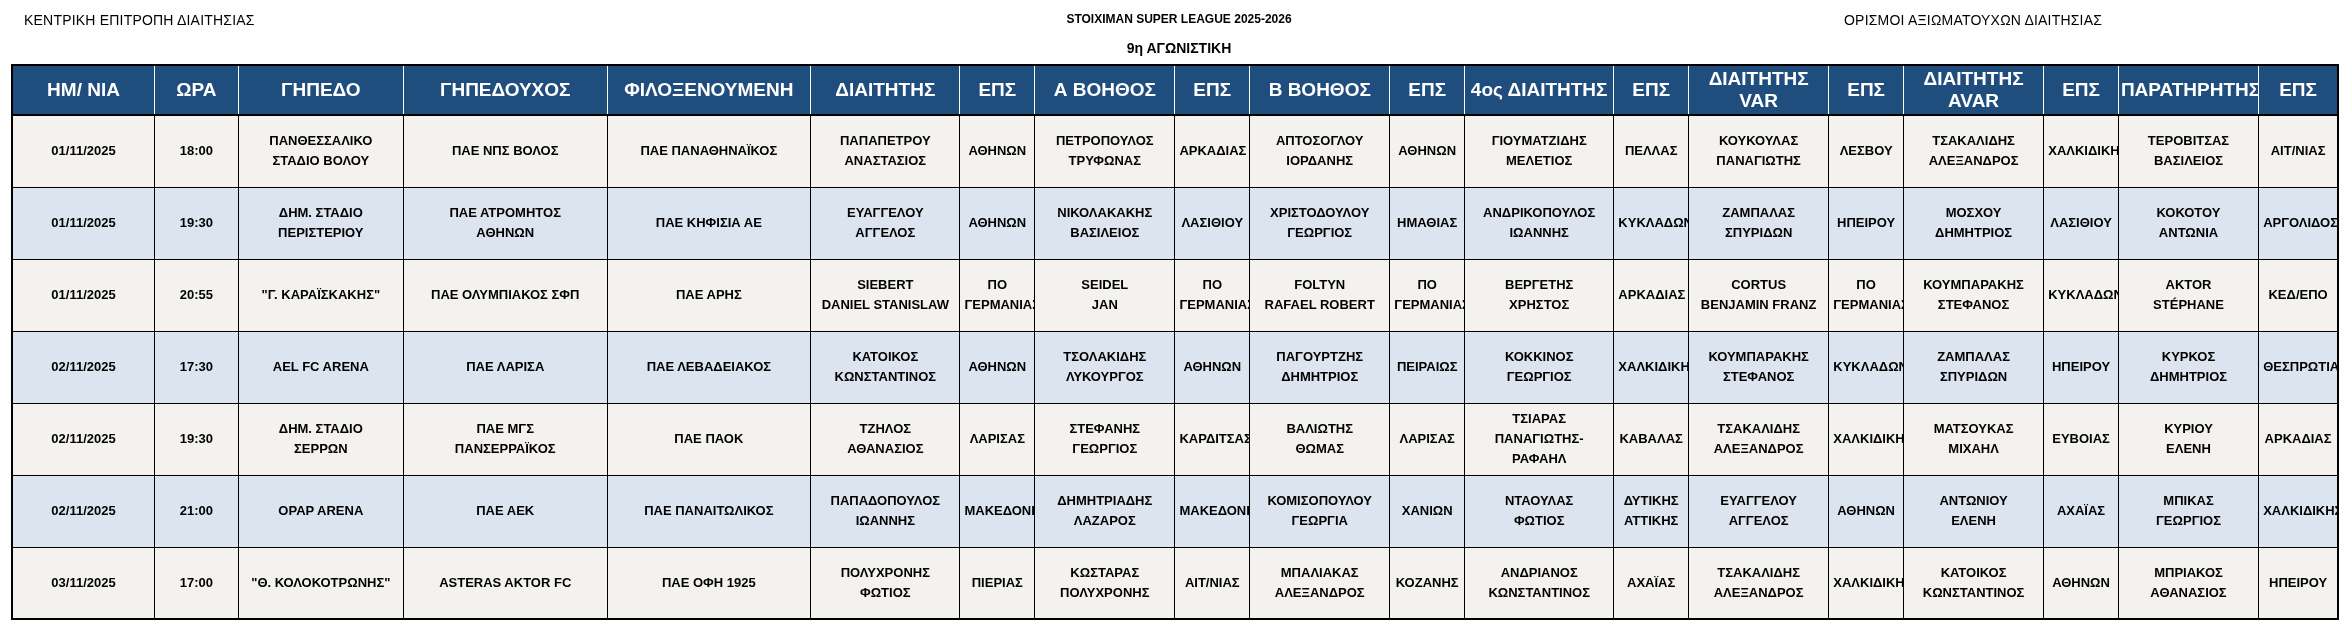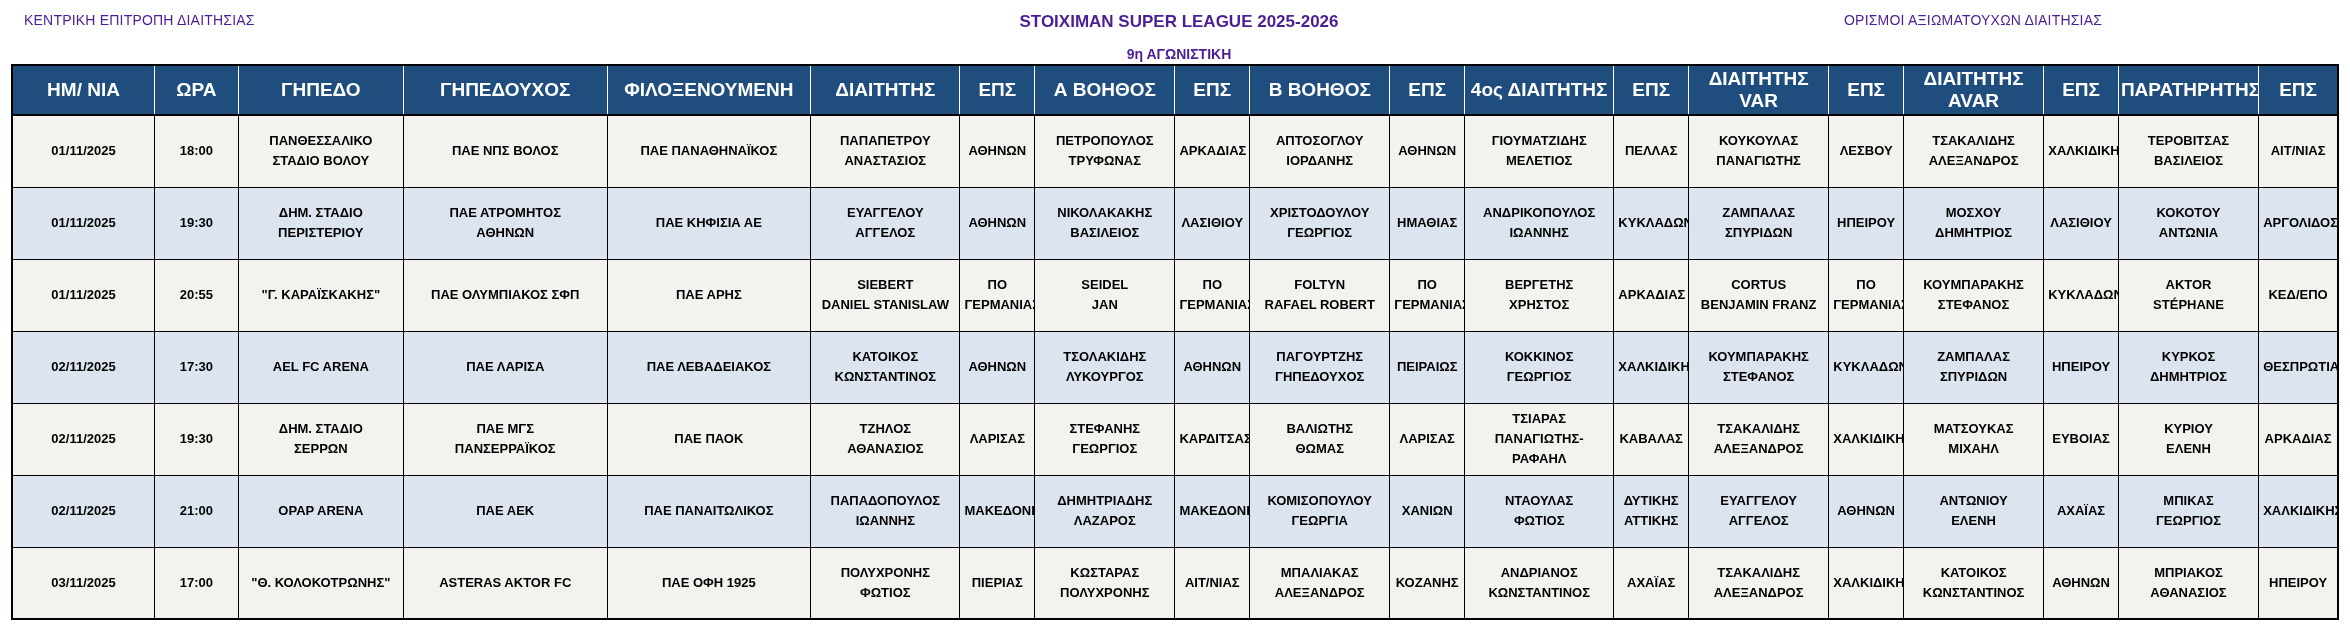--- a/index.html
+++ b/index.html
@@ -11,26 +11,26 @@
     overflow: hidden;
     font-family: "Liberation Sans", sans-serif;
     -webkit-font-smoothing: antialiased;
   }
   .topbar {
     display: flex;
     align-items: flex-start;
     height: 64px;
     padding: 12px 16px 0 24px;
     box-sizing: border-box;
-    color: #4c1d95;
+    color: #000000;
   }
   .topbar .left  { flex: 1; text-align: left;  font-size: 14px; font-weight: 500; letter-spacing: 0.2px; }
   .topbar .center{ flex: 1.2; text-align: center; }
   .topbar .right { flex: 1; text-align: center; font-size: 14px; font-weight: 500; letter-spacing: 0.2px; }
-  .center .title    { font-size: 17px; font-weight: 600; }
+  .center .title    { font-size: 12px; font-weight: 600; }
   .center .subtitle { font-size: 14px; font-weight: 600; margin-top: 14px; }
 
   table.assignments {
     width: calc(100% - 22px);
     margin: 0 11px;
     border-collapse: collapse;
     table-layout: fixed;
     border: 2px solid #000000;
   }
   table.assignments thead th {
@@ -215,21 +215,21 @@
         <td>AEL FC ARENA</td>
         <td>ΠΑΕ ΛΑΡΙΣΑ</td>
         <td>ΠΑΕ ΛΕΒΑΔΕΙΑΚΟΣ</td>
         <td>ΚΑΤΟΙΚΟΣ
 ΚΩΝΣΤΑΝΤΙΝΟΣ</td>
         <td>ΑΘΗΝΩΝ</td>
         <td>ΤΣΟΛΑΚΙΔΗΣ
 ΛΥΚΟΥΡΓΟΣ</td>
         <td>ΑΘΗΝΩΝ</td>
         <td>ΠΑΓΟΥΡΤΖΗΣ
-ΓΗΠΕΔΟΥΧΟΣ</td>
+ΔΗΜΗΤΡΙΟΣ</td>
         <td>ΠΕΙΡΑΙΩΣ</td>
         <td>ΚΟΚΚΙΝΟΣ
 ΓΕΩΡΓΙΟΣ</td>
         <td>ΧΑΛΚΙΔΙΚΗΣ</td>
         <td>ΚΟΥΜΠΑΡΑΚΗΣ
 ΣΤΕΦΑΝΟΣ</td>
         <td>ΚΥΚΛΑΔΩΝ</td>
         <td>ΖΑΜΠΑΛΑΣ
 ΣΠΥΡΙΔΩΝ</td>
         <td>ΗΠΕΙΡΟΥ</td>

